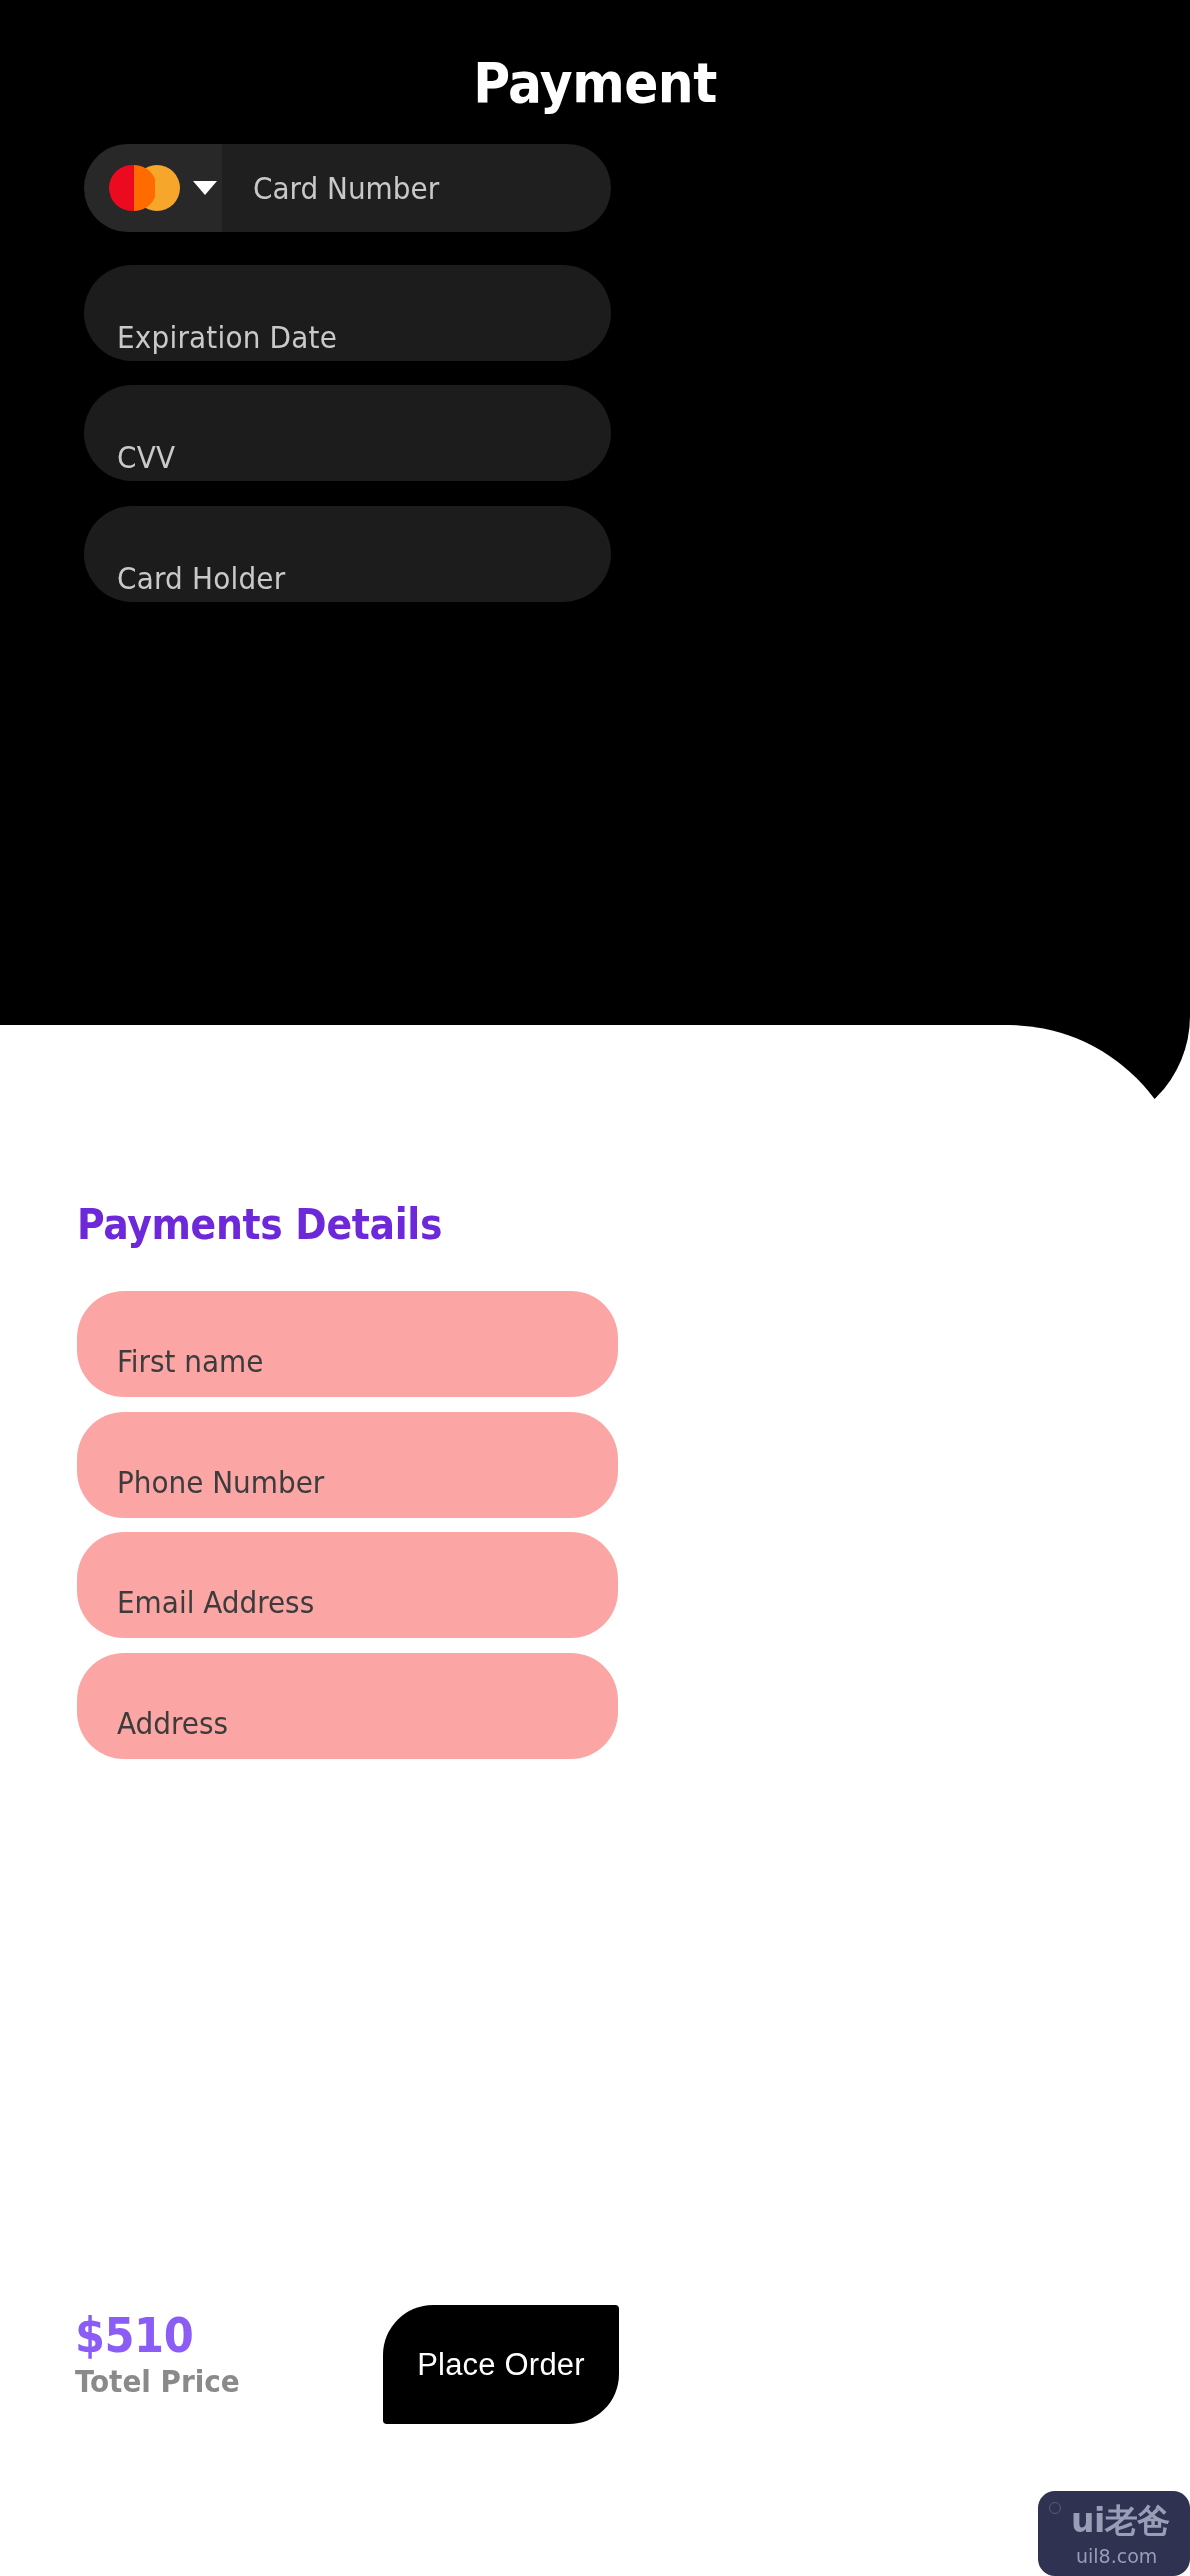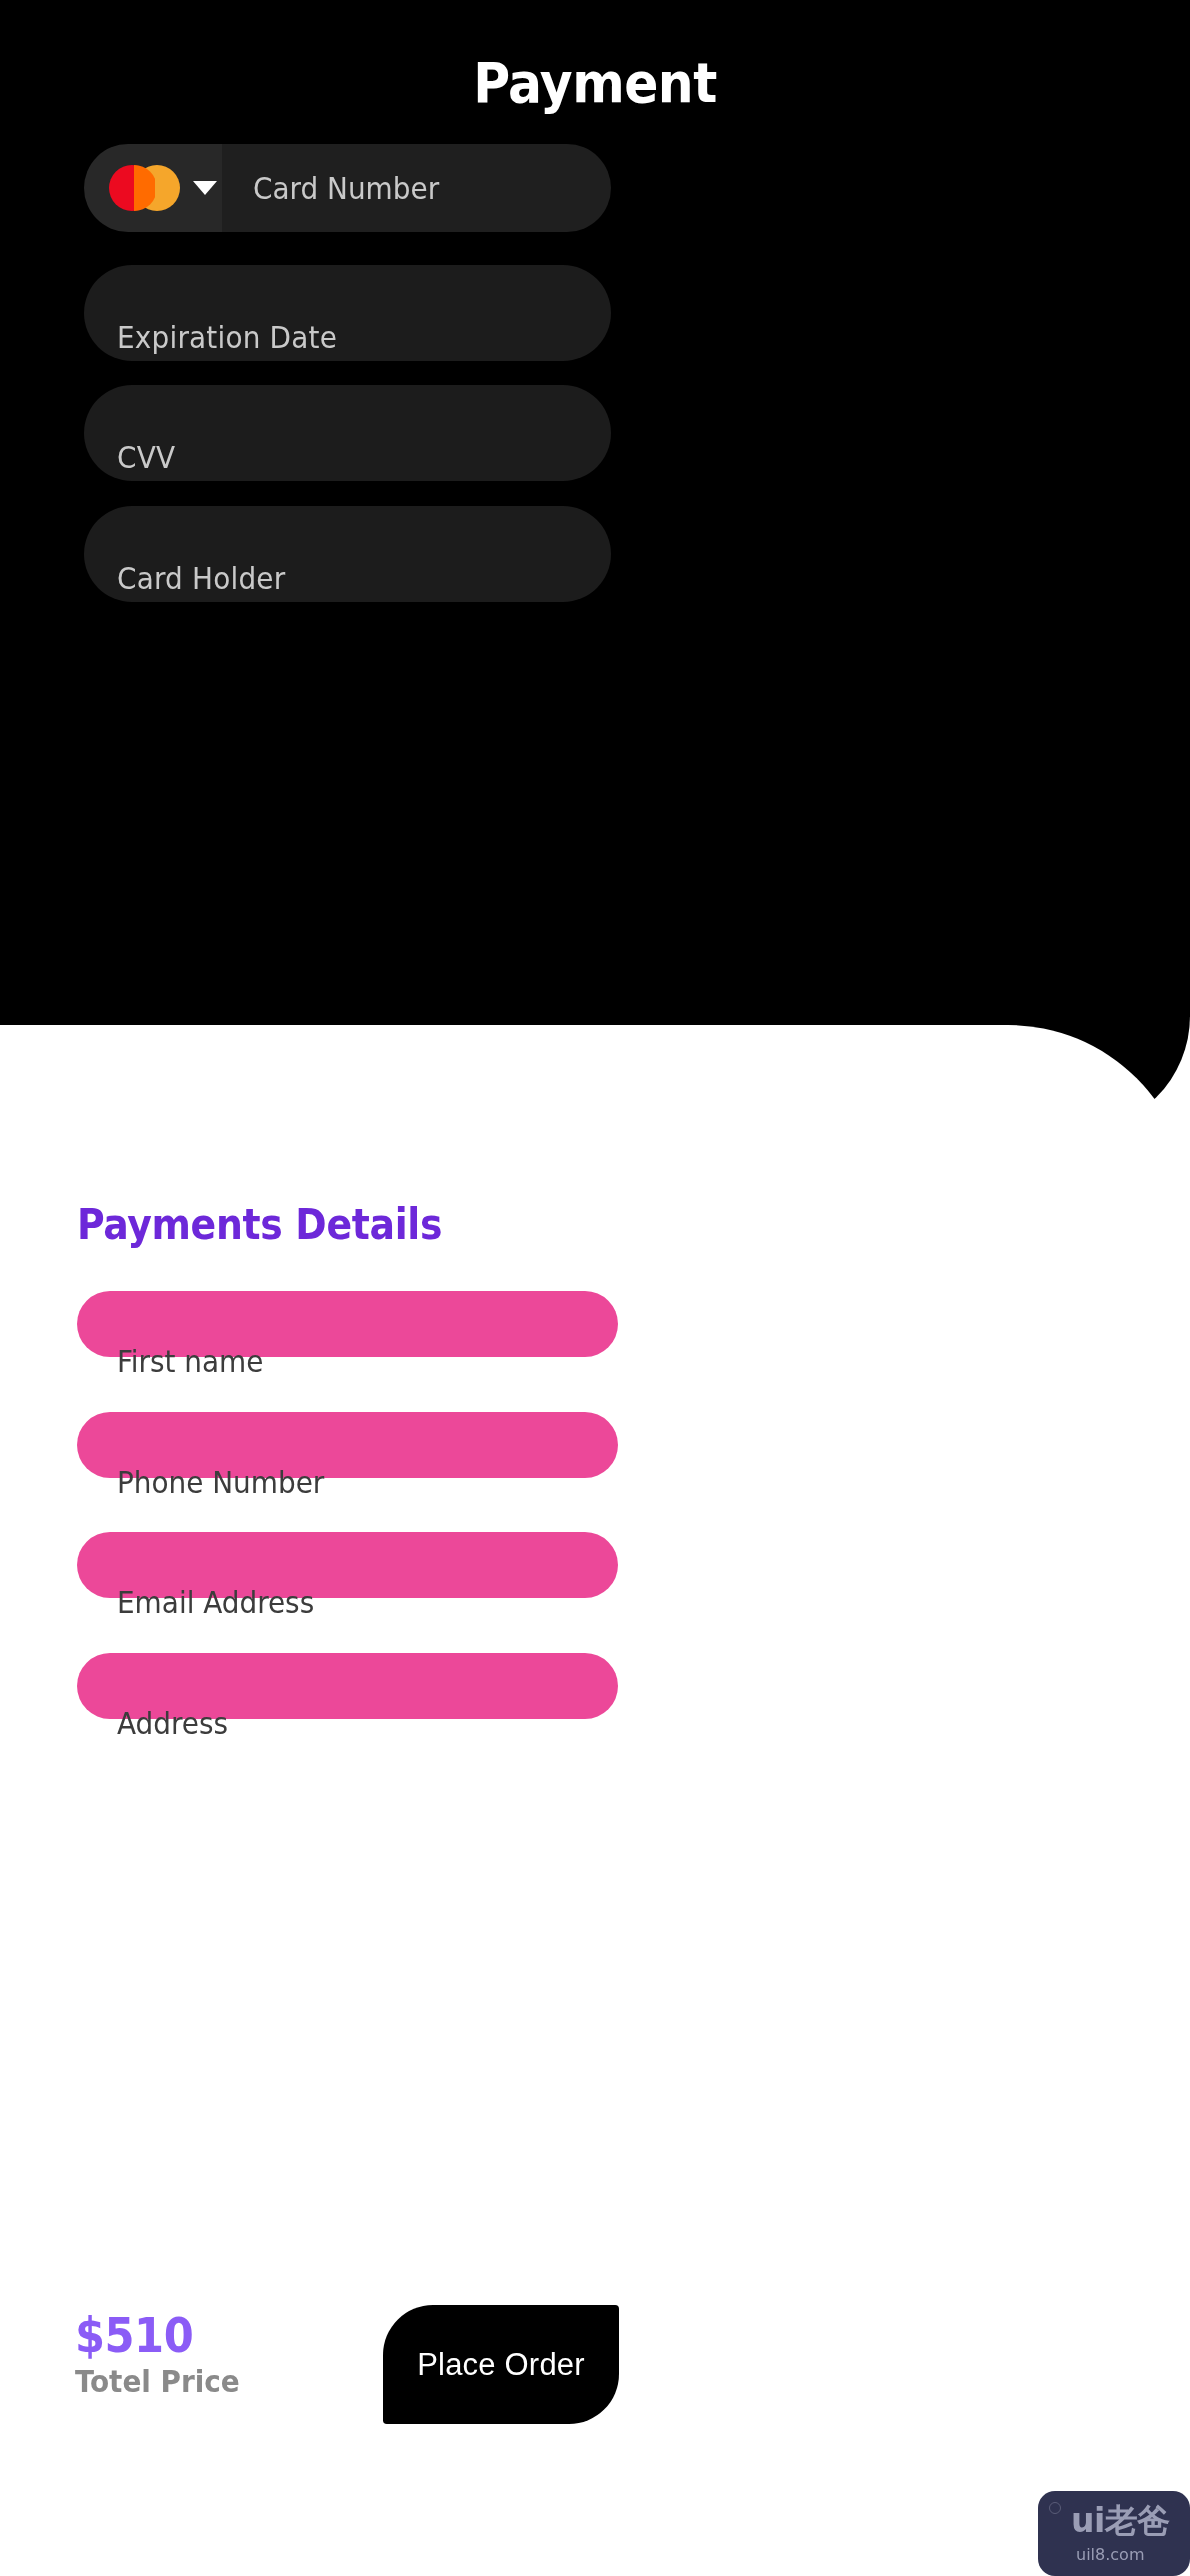--- a/index.html
+++ b/index.html
@@ -163,22 +163,22 @@
     font-size: 42px;
     font-weight: bold;
     letter-spacing: -0.3px;
     z-index: 6;
   }
 
   .light-field {
     position: absolute;
     left: 77px;
     width: 541px;
-    height: 66px;
-    background: #ec4899;
+    height: 106px;
+    background: #fca5a5;
     border-radius: 47px;
     z-index: 6;
   }
   .light-field .ph {
     position: absolute;
     left: 40px;
     top: 52px;
     color: #3c3c3c;
     font-size: 31px;
     font-weight: 300;
@@ -259,21 +259,21 @@
     font-weight: bold;
     line-height: 1;
     letter-spacing: -0.5px;
     font-family: "DejaVu Sans", "Liberation Sans", sans-serif;
   }
   .watermark .wm-sub {
     position: absolute;
     left: 38px;
     top: 56px;
     color: #9a9db5;
-    font-size: 16px;
+    font-size: 19px;
     font-weight: 400;
     line-height: 1;
     font-family: "DejaVu Sans", "Liberation Sans", sans-serif;
   }
 </style>
 </head>
 <body>
 
 <div id="screen">
 

